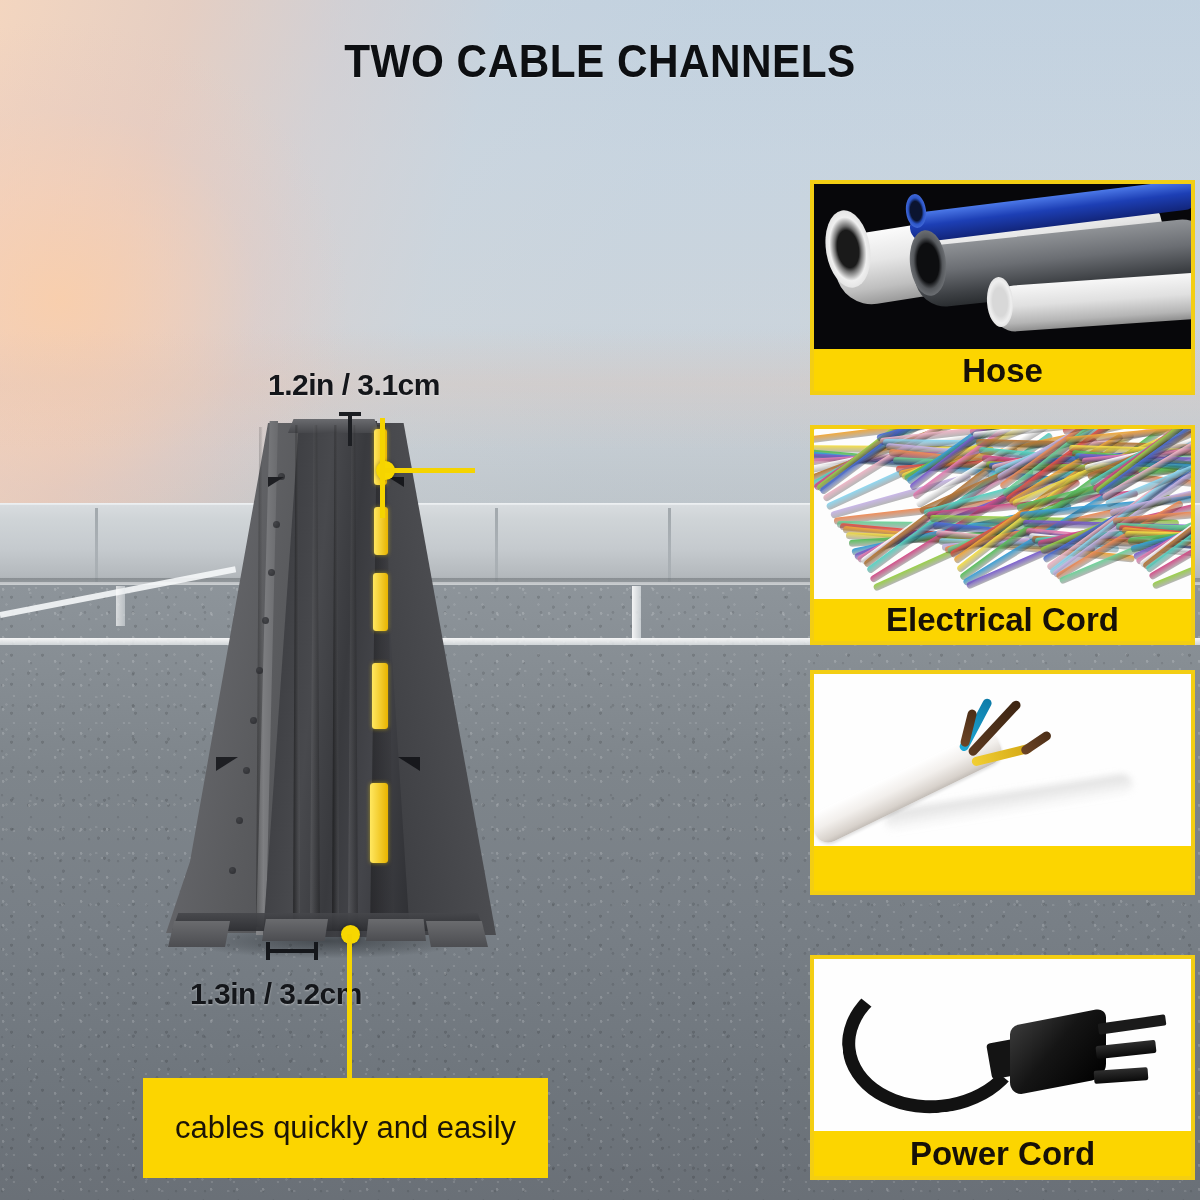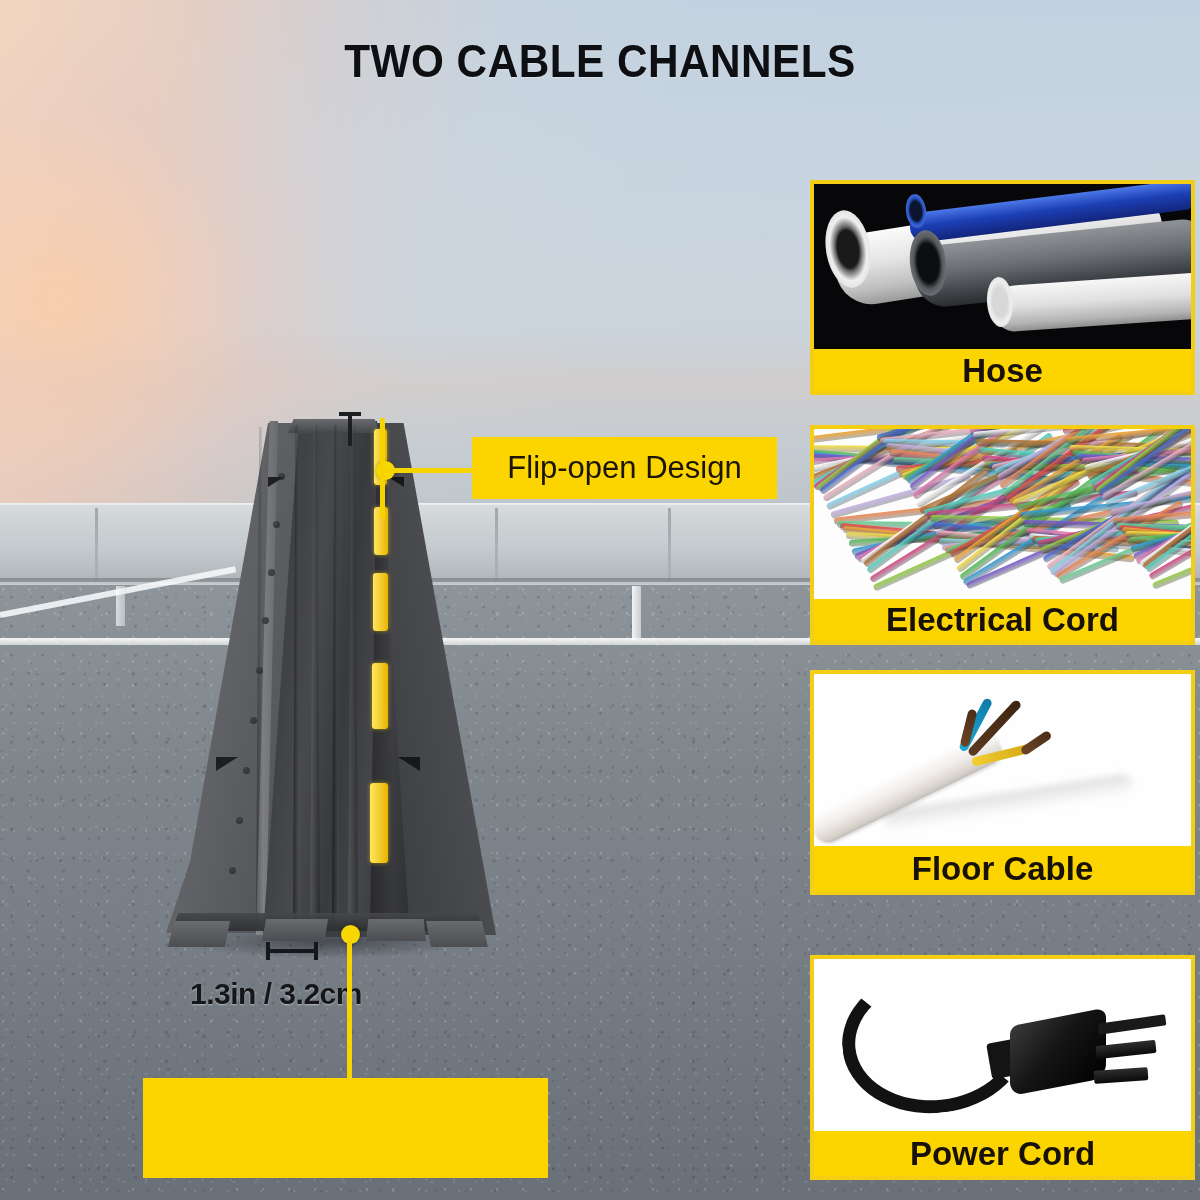--- a/index.html
+++ b/index.html
@@ -240,38 +240,37 @@
     <div class="foot" style="left:8px;top:506px;width:62px;height:26px;clip-path:polygon(10% 0%,100% 0%,92% 100%,0% 100%);"></div>
     <div class="foot" style="left:102px;top:504px;width:66px;height:22px;clip-path:polygon(6% 0%,100% 0%,95% 100%,0% 100%);"></div>
     <div class="foot" style="left:206px;top:504px;width:60px;height:22px;clip-path:polygon(4% 0%,96% 0%,100% 100%,0% 100%);"></div>
     <div class="foot" style="left:266px;top:506px;width:62px;height:26px;clip-path:polygon(0% 0%,90% 0%,100% 100%,8% 100%);"></div>
   </div>
 
   <div class="vdim" style="left:339px;top:410px;width:22px;height:38px;">
     <div class="cap"></div>
       <div class="stem"></div>
   </div>
+  <div class="dim-text" style="left:268px;top:368px;">1.2in / 3.1cm</div>
 
   <div class="hdim" style="left:266px;top:942px;width:52px;height:18px;">
     <div class="endl"></div>
       <div class="bar"></div>
       <div class="endr"></div>
   </div>
   <div class="dim-text" style="left:190px;top:977px;">1.3in / 3.2cm</div>
 
   <div class="lead-dot" style="left:376px;top:461px;"></div>
   <div class="lead-line" style="left:385px;top:468px;width:90px;height:5px;"></div>
   <div class="lead-line" style="left:380px;top:418px;width:5px;height:100px;"></div>
-  <div class="callout" style="left:472px;top:437px;width:305px;height:62px;">
-    <span>Flip-open Design</span>
-  </div>
 
   <div class="lead-dot" style="left:341px;top:925px;"></div>
   <div class="lead-line" style="left:347px;top:934px;width:5px;height:146px;"></div>
   <div class="callout" style="left:143px;top:1078px;width:405px;height:100px;">
+    <span>cables quickly and easily</span>
   </div>
 
   <div class="card" style="top:180px;height:215px;">
     <div class="card-img">
       <div class="hose-bg"></div>
 
       <div class="pipe" style="left:20px;top:28px;width:330px;height:72px;transform:rotate(-9deg);
         background:linear-gradient(to bottom,#fbfbfb,#e6e6e6 40%,#bfbfbf 78%,#9a9a9a);"></div>
       <div class="pipe-end" style="left:12px;top:26px;width:44px;height:78px;
         background:radial-gradient(ellipse at 50% 50%, #1a1a1a 0 34%, #6f6f6f 42%, #efefef 58%, #cfcfcf 100%);
@@ -446,23 +445,20 @@
         background:linear-gradient(to right,#1fa9d6,#0d7ba8);"></div>
       <div class="cond" style="left:150px;top:68px;width:38px;transform:rotate(-76deg);
         background:linear-gradient(to right,#6d4526,#4b2d16);"></div>
       <div class="cond" style="left:156px;top:76px;width:72px;transform:rotate(-47deg);
         background:linear-gradient(to right,#5c3a20,#3d2512);"></div>
       <div class="cond" style="left:158px;top:84px;width:62px;transform:rotate(-14deg);
         background:linear-gradient(to right,#f2cf33,#d2a613);"></div>
       <div class="cond" style="left:208px;top:74px;width:34px;transform:rotate(-34deg);
         background:linear-gradient(to right,#6d4526,#4b2d16);"></div>
     </div>
-    <div class="card-label" style="height:45px;">
-      <span>Floor Cable</span>
-    </div>
   </div>
 
   <div class="card" style="top:955px;height:225px;">
     <div class="card-img" style="height:172px;">
       <div class="plug-bg"></div>
 
       <div class="cord" style="left:28px;top:8px;width:160px;height:120px;transform:rotate(-6deg);"></div>
       <div class="plug-body" style="left:175px;top:82px;width:30px;height:36px;transform:rotate(-10deg);border-radius:4px;"></div>
 
       <div class="plug-body" style="left:196px;top:58px;width:96px;height:70px;

